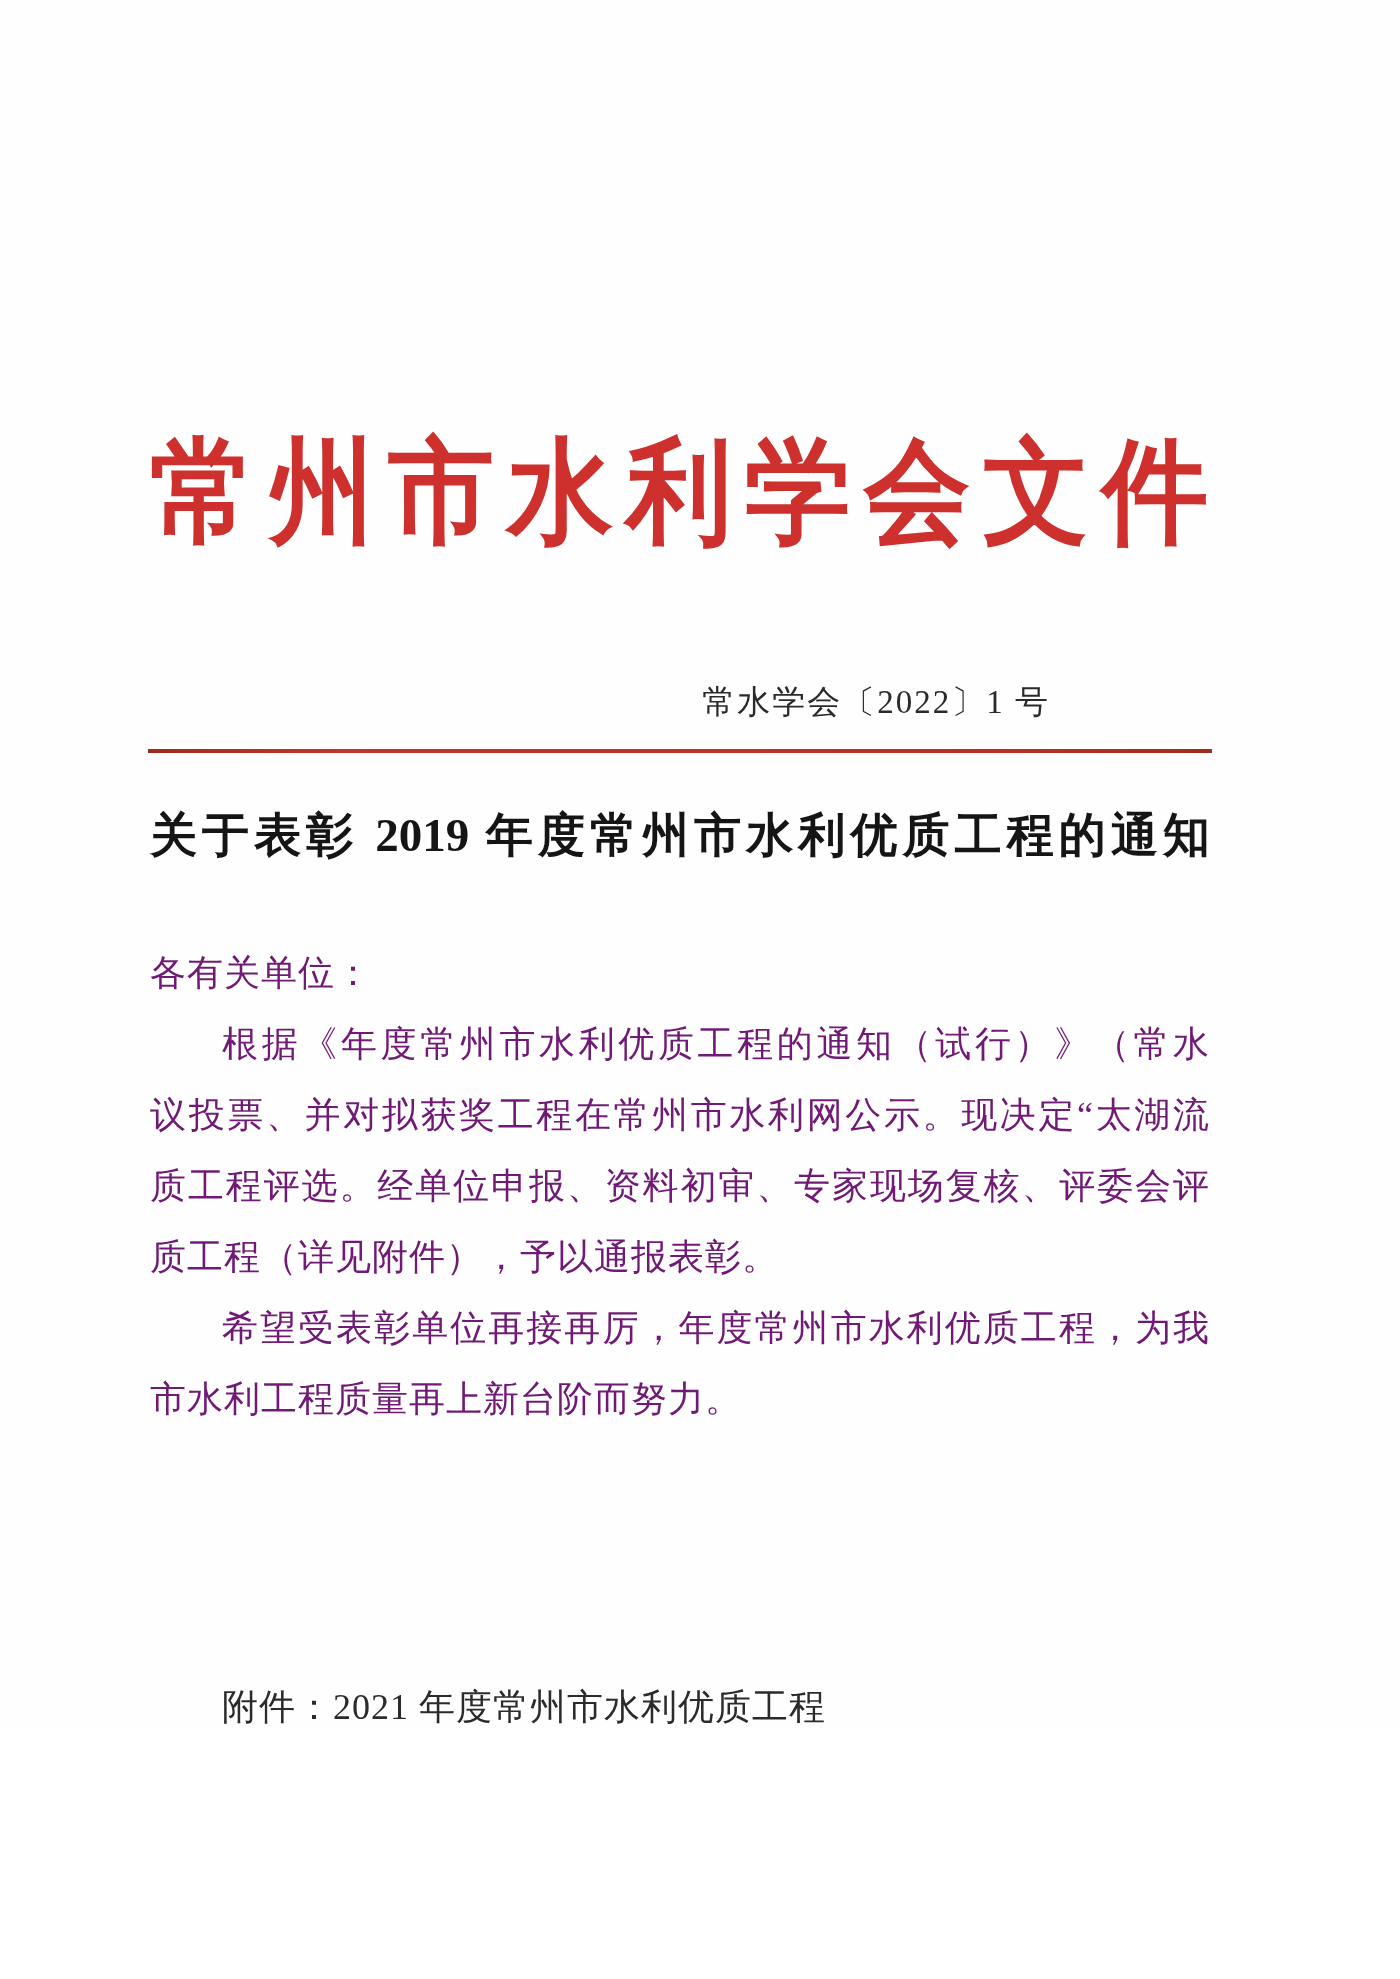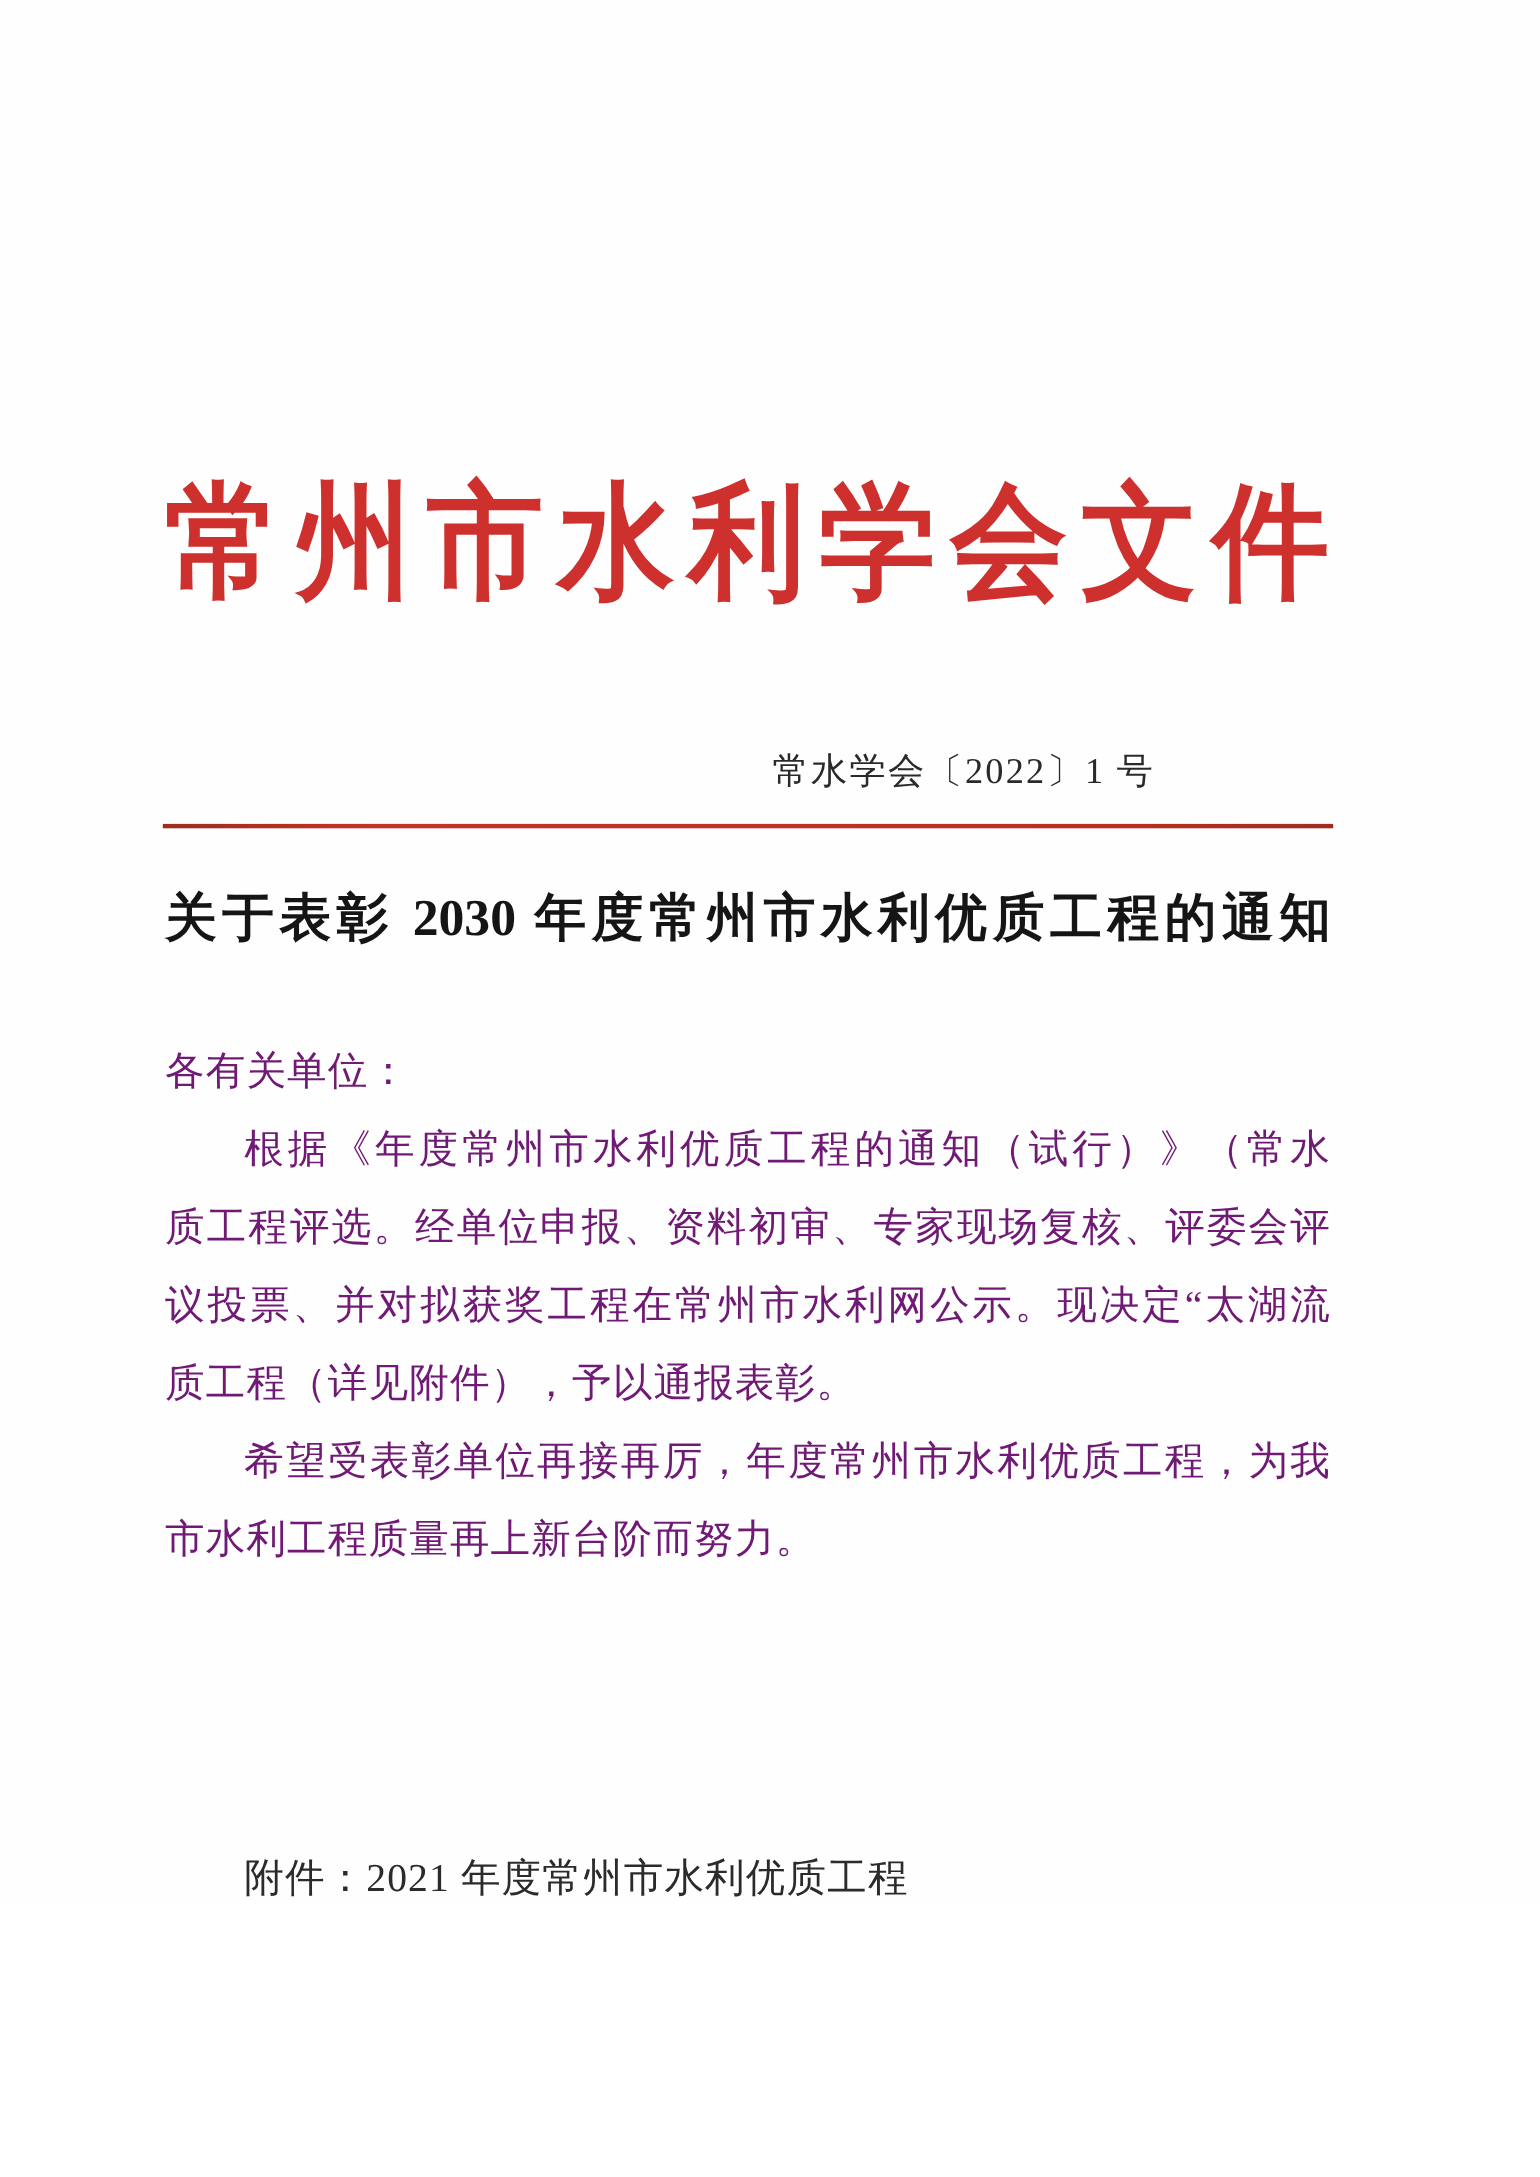--- a/index.html
+++ b/index.html
@@ -69,28 +69,28 @@
 <body>
 
 <div class="page">
 
   <div class="masthead">常州市水利学会文件</div>
 
   <div class="doc-number">常水学会〔2022〕1 号</div>
 
   <div class="red-rule"></div>
 
-  <h1 class="doc-title">关于表彰 2030 年度常州市水利优质工程的通知</h1>
+  <h1 class="doc-title">关于表彰 2019 年度常州市水利优质工程的通知</h1>
 
   <div class="body-block">
     <div class="line">各有关单位：</div>
 
     <div class="line indent fill">根据《年度常州市水利优质工程的通知（试行）》（常水</div>
+    <div class="line fill">议投票、并对拟获奖工程在常州市水利网公示。现决定“太湖流</div>
     <div class="line fill">质工程评选。经单位申报、资料初审、专家现场复核、评委会评</div>
-    <div class="line fill">议投票、并对拟获奖工程在常州市水利网公示。现决定“太湖流</div>
     <div class="line">质工程（详见附件），予以通报表彰。</div>
 
     <div class="line indent fill">希望受表彰单位再接再厉，年度常州市水利优质工程，为我</div>
     <div class="line">市水利工程质量再上新台阶而努力。</div>
   </div>
 
   <div class="attachment">附件：2021 年度常州市水利优质工程</div>
 
   <div class="page-number">— 1 —</div>
 

